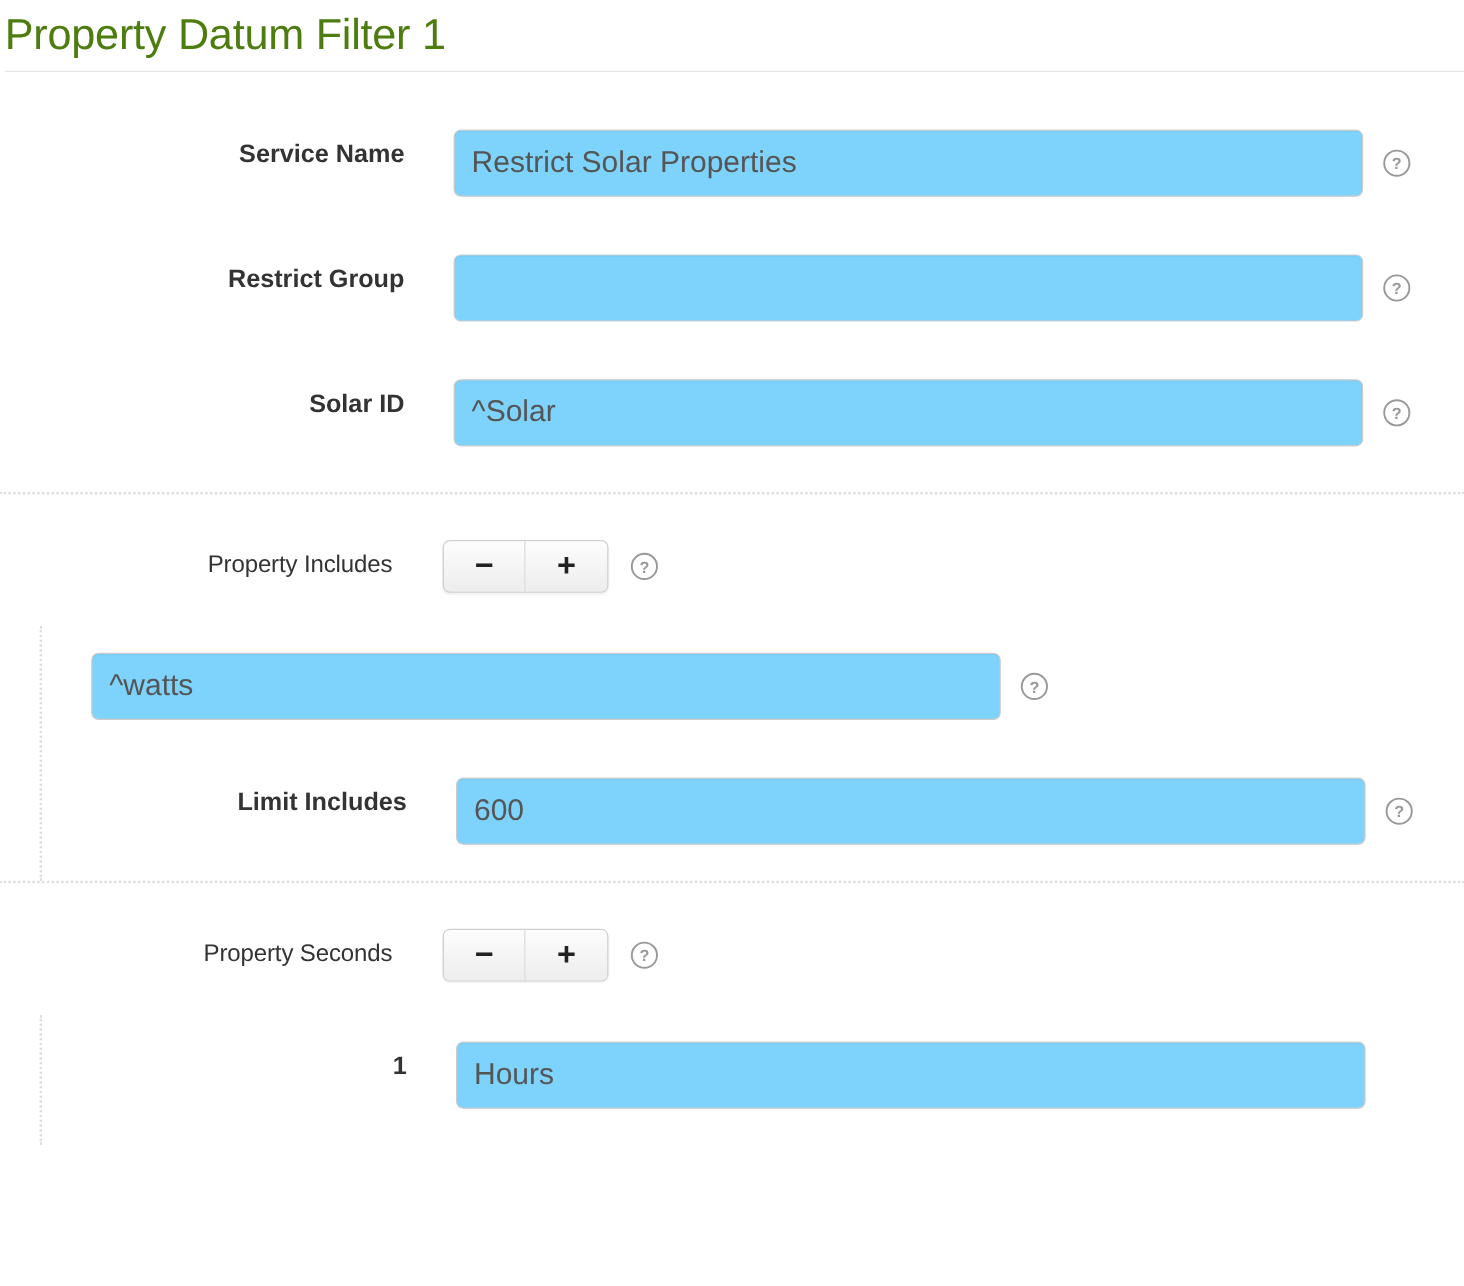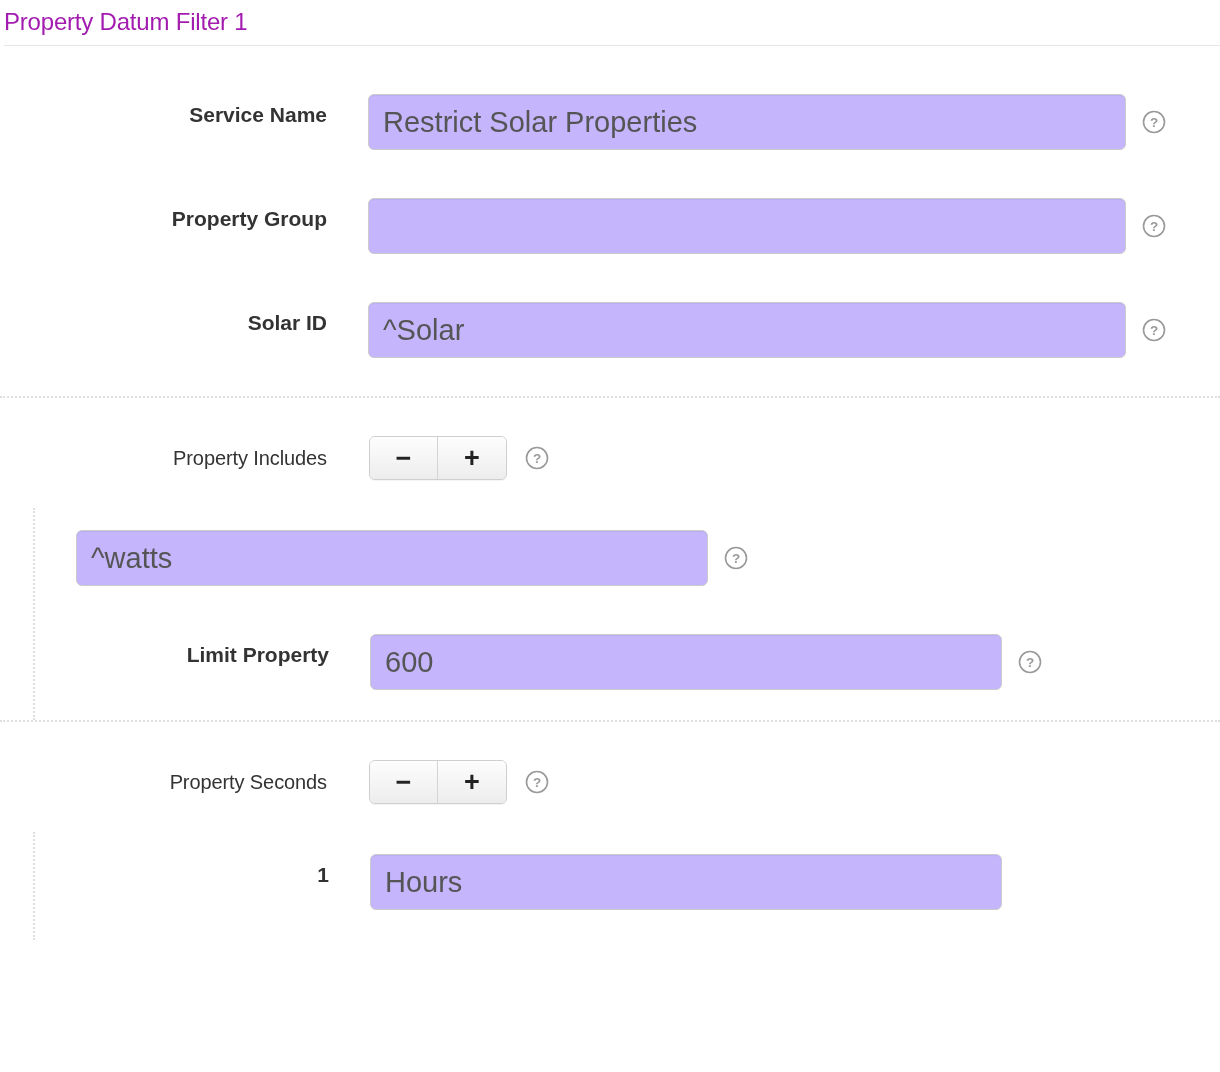--- a/index.html
+++ b/index.html
@@ -12,23 +12,23 @@
     width: 1220px;
     height: 1072px;
     font-family: "Liberation Sans", sans-serif;
     color: #333333;
     overflow: hidden;
     position: relative;
   }
 
   
   .page-title {
-    font-size: 24px;
+    font-size: 36px;
     font-weight: 300;
-    color: #a21caf;
+    color: #4d7c0f;
     line-height: 1.1;
     letter-spacing: -0.2px;
     margin: 0;
     padding: 9px 0 10px 4px;
   }
   .title-rule {
     border: 0;
     border-top: 1px solid #e7e7e7;
     margin: 0 0 0 4px;
     height: 0;
@@ -42,34 +42,35 @@
   }
   .form-label {
     width: 327px;
     text-align: right;
     font-size: 21px;
     font-weight: bold;
     color: #333333;
     padding-top: 9px;
     box-sizing: border-box;
     flex: 0 0 327px;
+    margin-left: 10px;
   }
   .field-wrap {
     display: flex;
     align-items: center;
     flex: 1 1 auto;
   }
   .text-input {
     box-sizing: border-box;
     height: 56px;
     border: 1px solid #ccc;
     border-radius: 6px;
-    background: #c4b5fd;
+    background: #7dd3fc;
     font-family: "Liberation Sans", sans-serif;
-    font-size: 29px;
+    font-size: 25px;
     color: #555555;
     padding: 0 14px;
     outline: none;
     box-shadow: inset 0 1px 1px rgba(0,0,0,0.045);
   }
   .text-input::placeholder { color: #b5b5b5; }
 
   
   .lvl0 .text-input {
     width: 758px;
@@ -150,21 +151,21 @@
   
   .nested {
     border-left: 2px dotted #dedede;
     margin-left: 33px;
   }
   .nested .form-label {
     width: 294px;
     flex: 0 0 294px;
   }
   .nested .text-input {
-    width: 632px;
+    width: 758px;
     margin-left: 41px;
   }
 
   .idx-label { font-weight: bold; }
 
   
   .sp-48 { height: 48px; }
   .sp-38 { height: 38px; }
   .sp-30 { height: 30px; }
   .sp-28 { height: 28px; }
@@ -187,21 +188,21 @@
         <circle cx="12" cy="12" r="10.5" fill="none" stroke="#999" stroke-width="1.6"></circle>
         <text x="12" y="17.2" font-family="Liberation Sans, sans-serif" font-size="13.5" font-weight="bold" fill="#999" text-anchor="middle">?</text>
       </svg>
     </span>
   </div>
 </div>
 
 <div class="sp-48"></div>
 
 <div class="form-row lvl0">
-  <div class="form-label">Property Group</div>
+  <div class="form-label">Restrict Group</div>
   <div class="field-wrap">
     <input class="text-input" type="text" value="" style="">
     <span class="help-icon">
       <svg width="24" height="24" viewBox="0 0 24 24">
         <circle cx="12" cy="12" r="10.5" fill="none" stroke="#999" stroke-width="1.6"></circle>
         <text x="12" y="17.2" font-family="Liberation Sans, sans-serif" font-size="13.5" font-weight="bold" fill="#999" text-anchor="middle">?</text>
       </svg>
     </span>
   </div>
 </div>
@@ -254,21 +255,21 @@
           <circle cx="12" cy="12" r="10.5" fill="none" stroke="#999" stroke-width="1.6"></circle>
           <text x="12" y="17.2" font-family="Liberation Sans, sans-serif" font-size="13.5" font-weight="bold" fill="#999" text-anchor="middle">?</text>
         </svg>
       </span>
     </div>
   </div>
 
   <div class="sp-48"></div>
 
   <div class="form-row lvl1">
-    <div class="form-label">Limit Property</div>
+    <div class="form-label">Limit Includes</div>
     <div class="field-wrap">
       <input class="text-input" type="text" value="600" style="">
       <span class="help-icon">
         <svg width="24" height="24" viewBox="0 0 24 24">
           <circle cx="12" cy="12" r="10.5" fill="none" stroke="#999" stroke-width="1.6"></circle>
           <text x="12" y="17.2" font-family="Liberation Sans, sans-serif" font-size="13.5" font-weight="bold" fill="#999" text-anchor="middle">?</text>
         </svg>
       </span>
     </div>
   </div>

